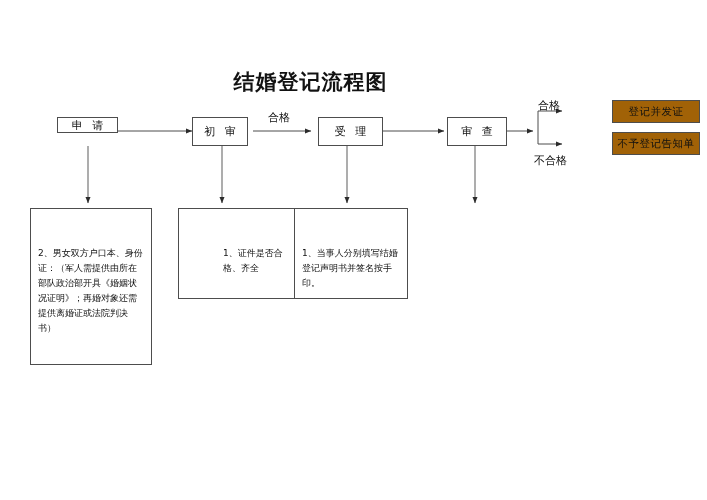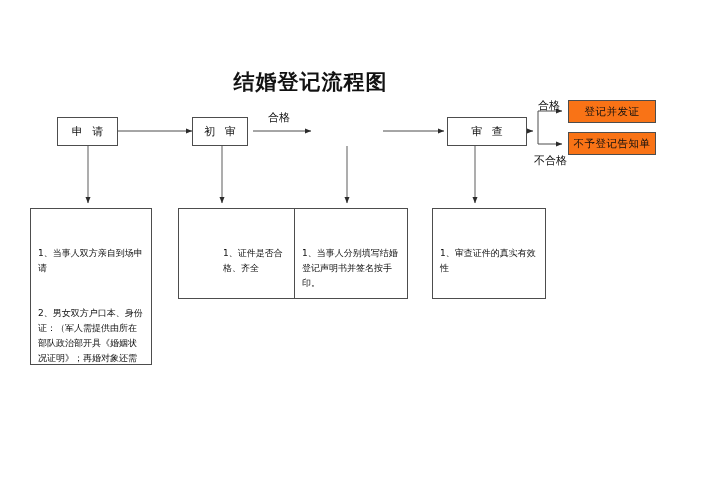--- a/index.html
+++ b/index.html
@@ -52,27 +52,28 @@
     font-size: 11px;
     color: #101010;
     letter-spacing: 3px;
     text-indent: 3px;
   }
 
   .endnode {
     position: absolute;
     box-sizing: border-box;
     border: 1px solid #4d4d4d;
-    background: #f97316;
+    background: #a16207;
     display: flex;
     align-items: center;
     justify-content: center;
     font-size: 10.5px;
     color: #101010;
     letter-spacing: 0.5px;
+    margin-left: 44px;
   }
 
   .detail {
     position: absolute;
     box-sizing: border-box;
     border: 1px solid #4d4d4d;
     background: #ffffff;
     padding: 7px 6px 4px 7px;
     font-size: 9px;
     line-height: 15px;
@@ -118,46 +119,42 @@
     <path d="M538,131 L538,144 L562,144" fill="none" stroke="#4d4d4d" stroke-width="1" marker-end="url(#ah)"></path>
 
     <line x1="88" y1="146" x2="88" y2="203" stroke="#999999" stroke-width="1.6" marker-end="url(#ahd)"></line>
     <line x1="222" y1="146" x2="222" y2="203" stroke="#999999" stroke-width="1.6" marker-end="url(#ahd)"></line>
     <line x1="347" y1="146" x2="347" y2="203" stroke="#999999" stroke-width="1.6" marker-end="url(#ahd)"></line>
     <line x1="475" y1="146" x2="475" y2="203" stroke="#999999" stroke-width="1.6" marker-end="url(#ahd)"></line>
   </svg>
 
   <div class="title">结婚登记流程图</div>
 
-  <div class="node" style="left:57px;  top:117px; width:61px; height:29px;">申 请</div>
+  <div class="node" style="left:57px;  top:117px; width:61px; height:16px;">申 请</div>
   <div class="node" style="left:192px; top:117px; width:56px; height:29px;">初 审</div>
-  <div class="node" style="left:447px; top:117px; width:80px; height:29px;">审 查</div>
+  <div class="node" style="left:318px; top:117px; width:65px; height:29px;">受 理</div>
+  <div class="node" style="left:447px; top:117px; width:60px; height:29px;">审 查</div>
 
   <div class="endnode" style="left:568px; top:100px; width:88px; height:23px;">登记并发证</div>
   <div class="endnode" style="left:568px; top:132px; width:88px; height:23px;">不予登记告知单</div>
 
   <div class="edgelabel" style="left:268px; top:110px;">合格</div>
   <div class="edgelabel" style="left:538px; top:98px;">合格</div>
   <div class="edgelabel" style="left:534px; top:153px;">不合格</div>
 
   <div class="detail" style="left:30px; top:208px; width:122px; height:157px;">
-    <p>1、当事人双方亲自到场申请</p>
     <p>2、男女双方户口本、身份证：（军人需提供由所在部队政治部开具《婚姻状况证明》；再婚对象还需提供离婚证或法院判决书）</p>
     
     
   </div>
 
   <div class="detail" style="left:178px; top:208px; width:118px; height:91px;padding-left:44px;">
     <p>1、证件是否合格、齐全</p>
     
   </div>
 
   <div class="detail" style="left:294px; top:208px; width:114px; height:91px;">
     <p>1、当事人分别填写结婚登记声明书并签名按手印。</p>
     
   </div>
 
-  <div class="detail" style="left:432px; top:208px; width:114px; height:91px;">
-    <p>1、审查证件的真实有效性</p>
-    
-  </div>
 
 </div>
 
 </body></html>

